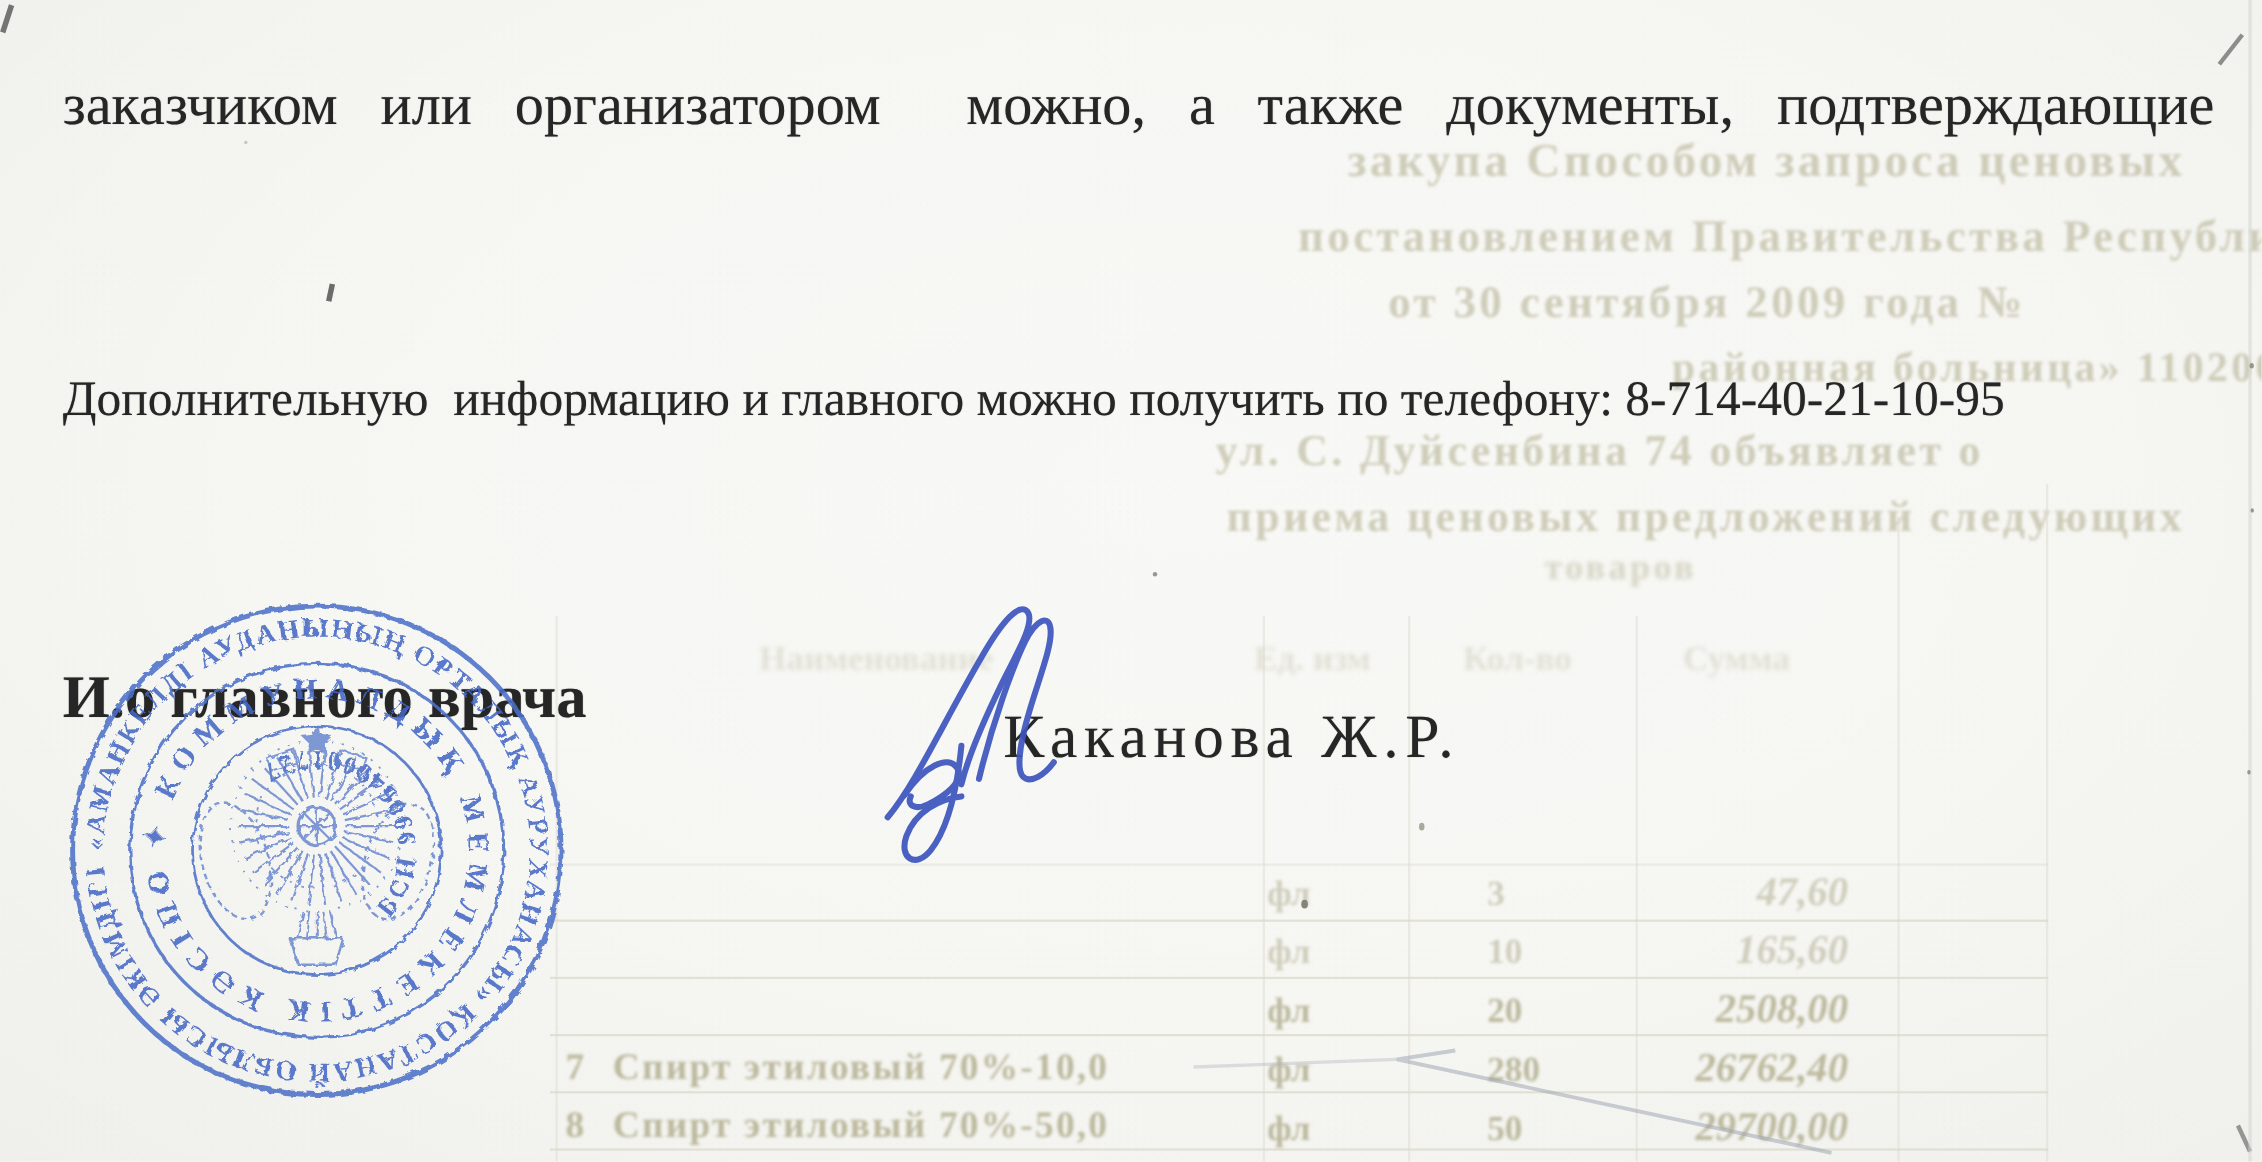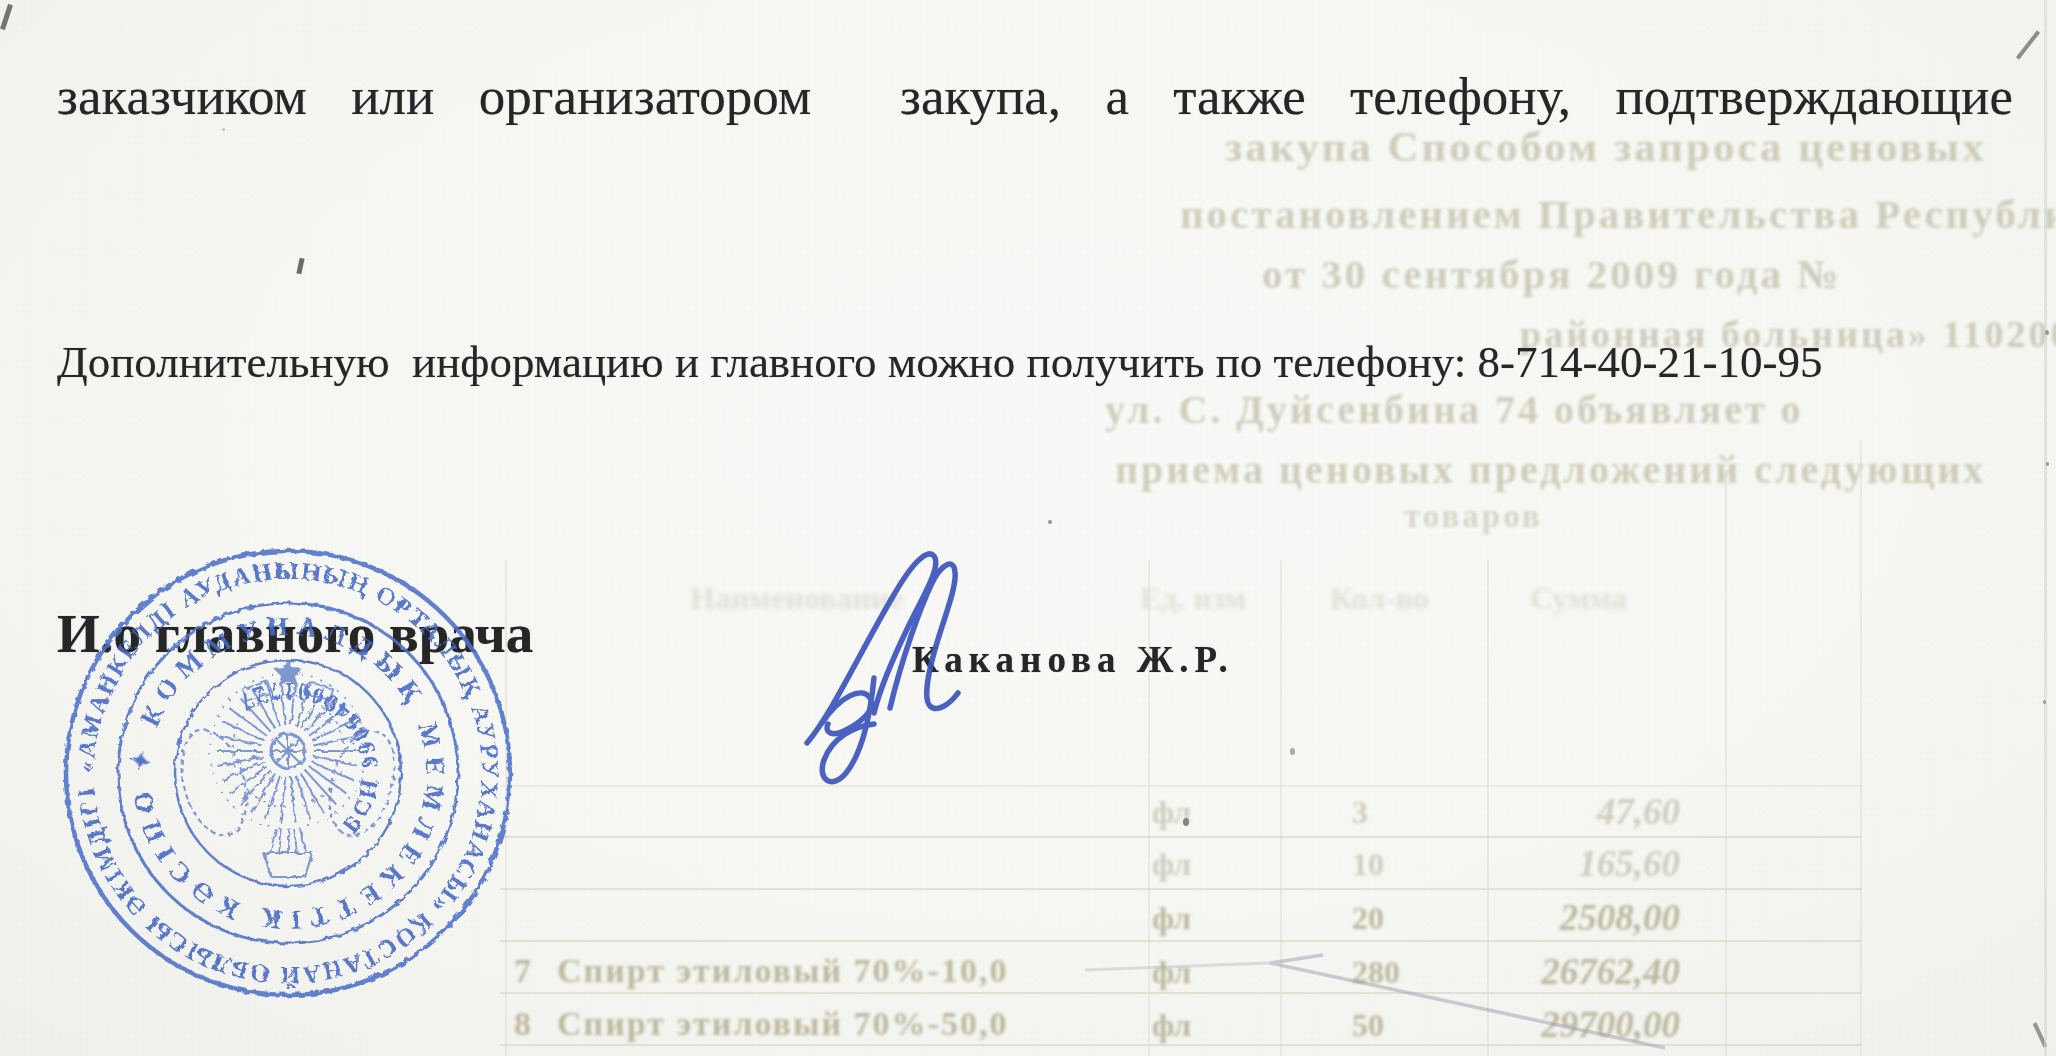--- a/index.html
+++ b/index.html
@@ -22,21 +22,21 @@
   .para-line{
     position:absolute;left:57px;width:1956px;font-size:53px;line-height:1;
     white-space:pre-wrap;
   }
   .justify{text-align:justify;text-align-last:justify;}
   .info-line{
     position:absolute;left:57px;top:336px;font-size:45px;white-space:pre;
   }
   .signoff-line{position:absolute;left:57px;font-weight:bold;font-size:55px;white-space:pre;}
   .signer-name{
-    position:absolute;left:912px;top:638px;font-weight:bold;font-size:37px;
+    position:absolute;left:912px;top:638px;font-weight:normal;font-size:56px;
     letter-spacing:6px;white-space:pre;
   }
   
   .ghost{
     position:absolute;color:#b7b496;font-weight:bold;white-space:pre;
     filter:blur(1.6px);opacity:.62;letter-spacing:3px;
   }
   .ghost.small{filter:blur(1.8px);opacity:.5;}
   .gtable-rule{position:absolute;left:500px;width:1362px;height:2px;background:#d7d5c6;opacity:.65;}
   .gtable-vrule{position:absolute;top:560px;height:496px;width:2px;background:#dbd9cb;opacity:.45;}
@@ -126,21 +126,21 @@
     <span class="g-unit" style="top:1007px;">фл</span>
     <span class="g-qty" style="top:1007px;">50</span>
     <span class="g-sum" style="top:1003px;">29700,00</span>
   </div>
 
   <svg style="position:absolute;left:1060px;top:925px;width:650px;height:131px;" viewBox="0 0 650 131">
     <polyline points="263,30 210,38 605,123" fill="none" stroke="#9aa0ae" stroke-width="3.5" opacity="0.5"></polyline>
     <polyline points="210,38 25,45" fill="none" stroke="#a8adb8" stroke-width="3" opacity="0.35"></polyline>
   </svg>
 
-  <div class="para-line justify ink" style="top:70px;">заказчиком или организатором  закупа, а также телефону, подтверждающие</div>
+  <div class="para-line justify ink" style="top:70px;">заказчиком или организатором  можно, а также документы, подтверждающие</div>
 
   <div class="info-line ink"><span>Дополнительную  информацию и главного можно получить по телефону: </span><span>8-714-40-21-10-95</span></div>
 
   <div class="signoff-line ink" style="top:558px;margin-top:44px;">И.о главного врача</div>
   <div class="signer-name ink">Каканова Ж.Р.</div>
 
   <svg class="stamp-svg" viewBox="0 0 460 460">
     <defs>
       <filter id="roughen" x="-8%" y="-8%" width="116%" height="116%">
         <feTurbulence type="fractalNoise" baseFrequency="0.14" numOctaves="2" seed="7" result="n"></feTurbulence>

